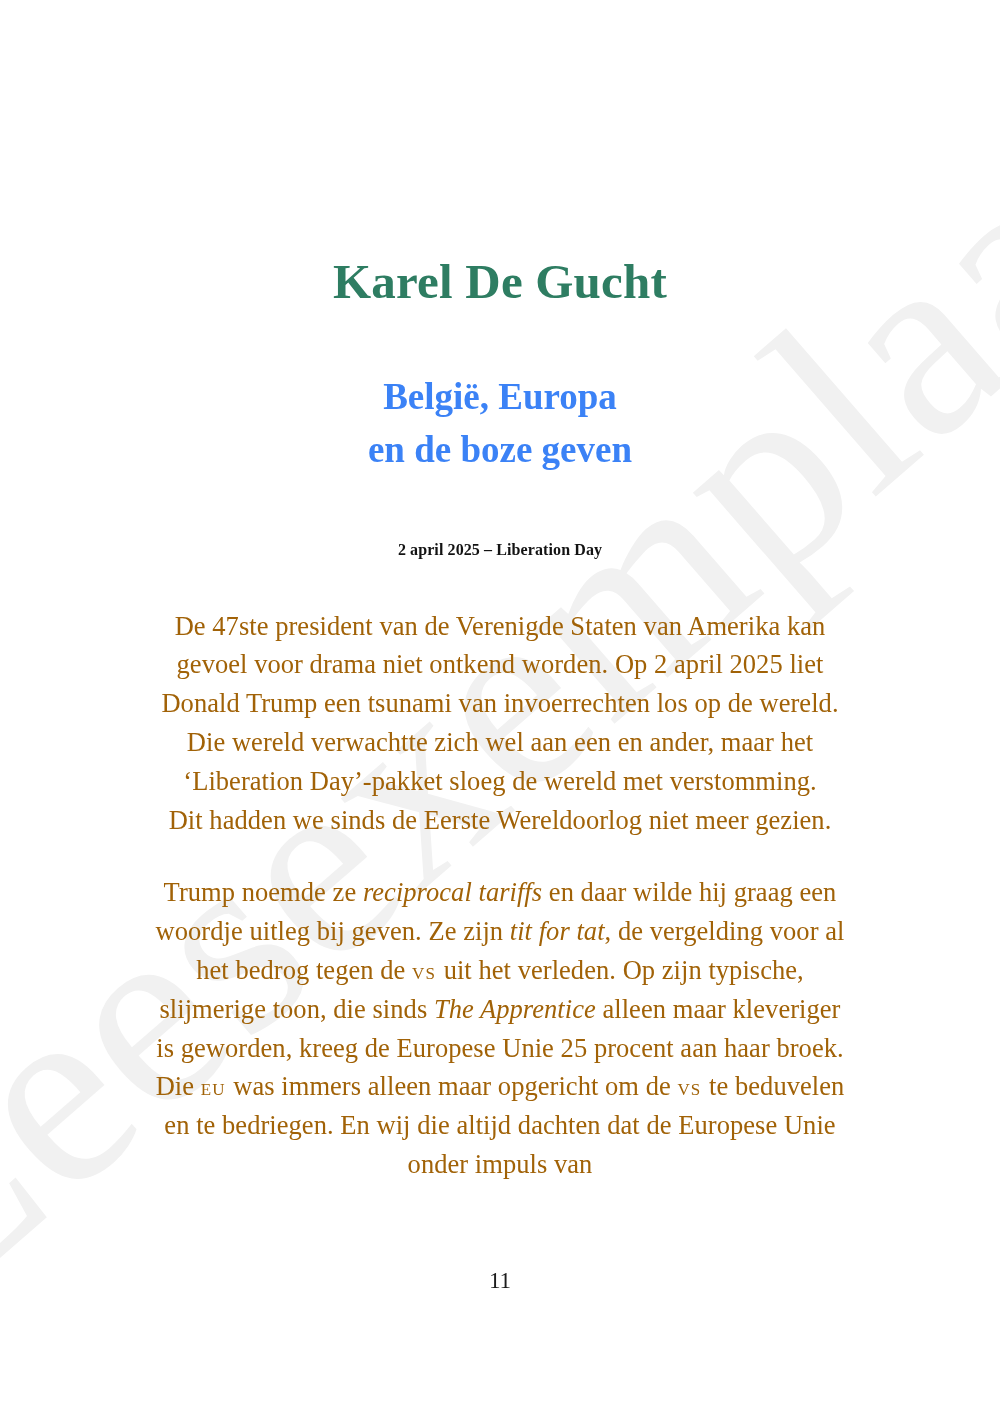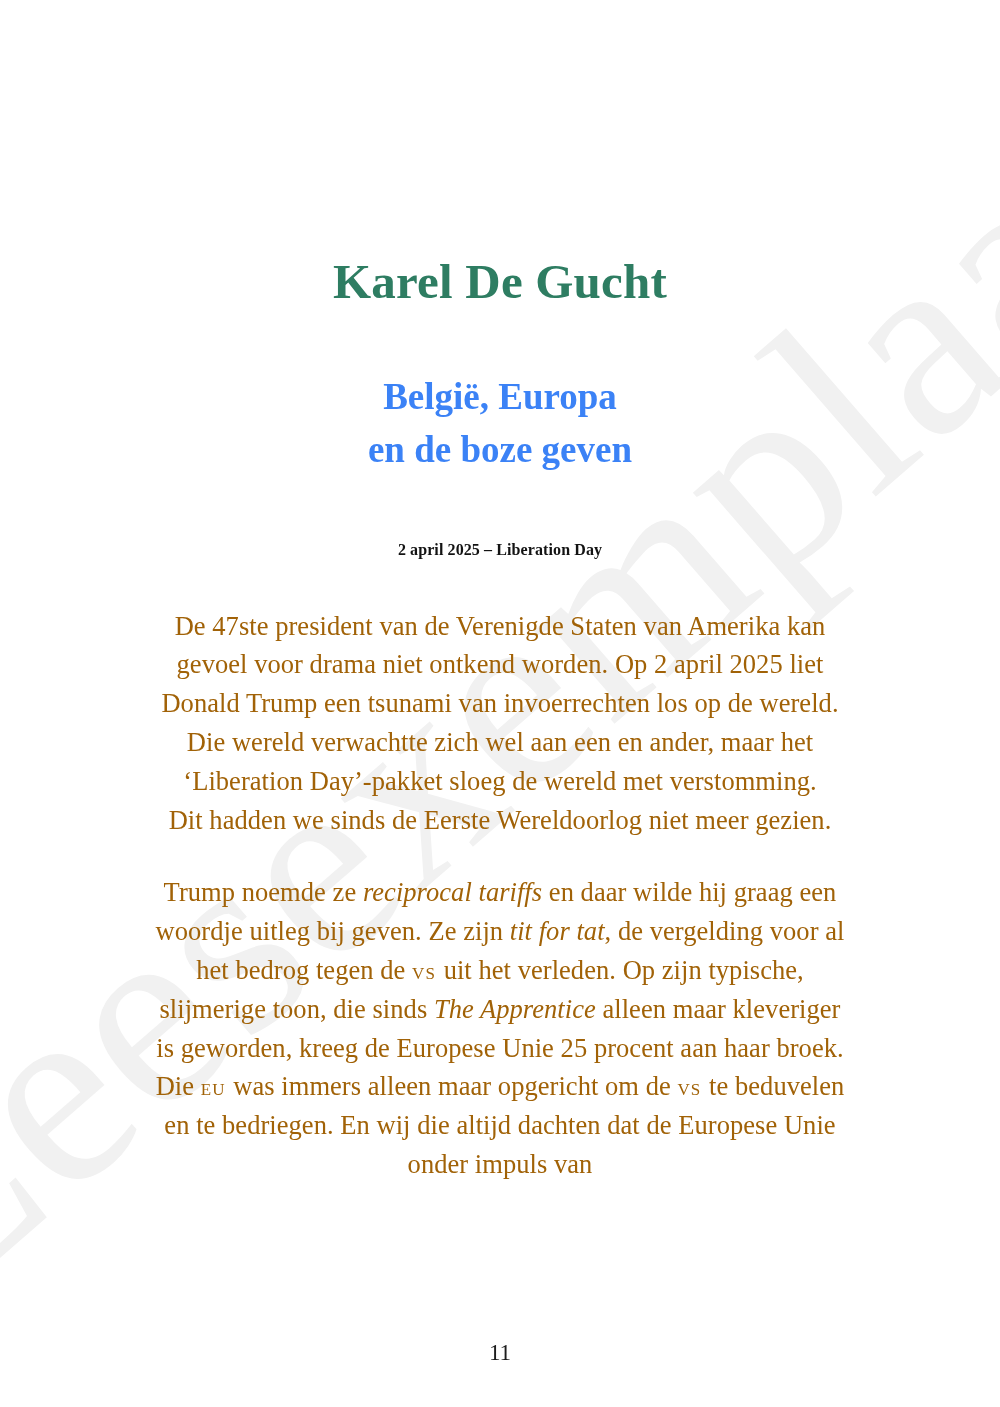--- a/index.html
+++ b/index.html
@@ -111,21 +111,21 @@
     font-variant: small-caps;
     font-size: 0.94em;
     letter-spacing: 1.1px;
     padding-right: 1px;
   }
 
   .folio {
     position: absolute;
     left: 0;
     right: 0;
-    top: 1340px;
+    top: 1268px;
     text-align: center;
     font-size: 23px;
     color: #1d1d1d;
     font-variant-numeric: oldstyle-nums;
     font-feature-settings: "onum" 1;
     z-index: 1;
   }
 </style>
 </head>
 <body>

